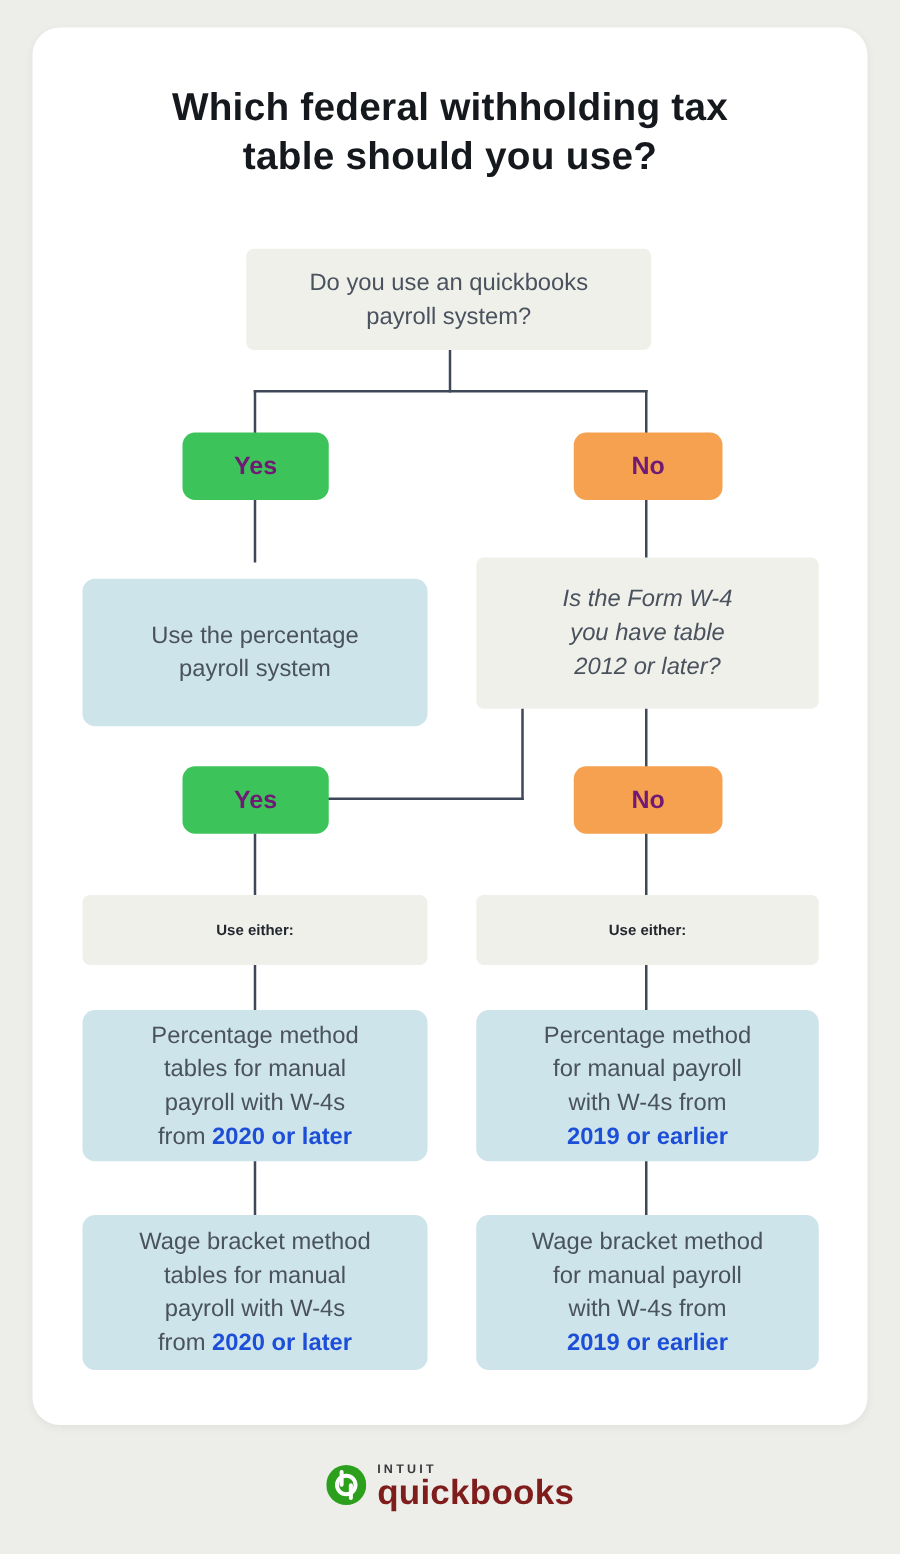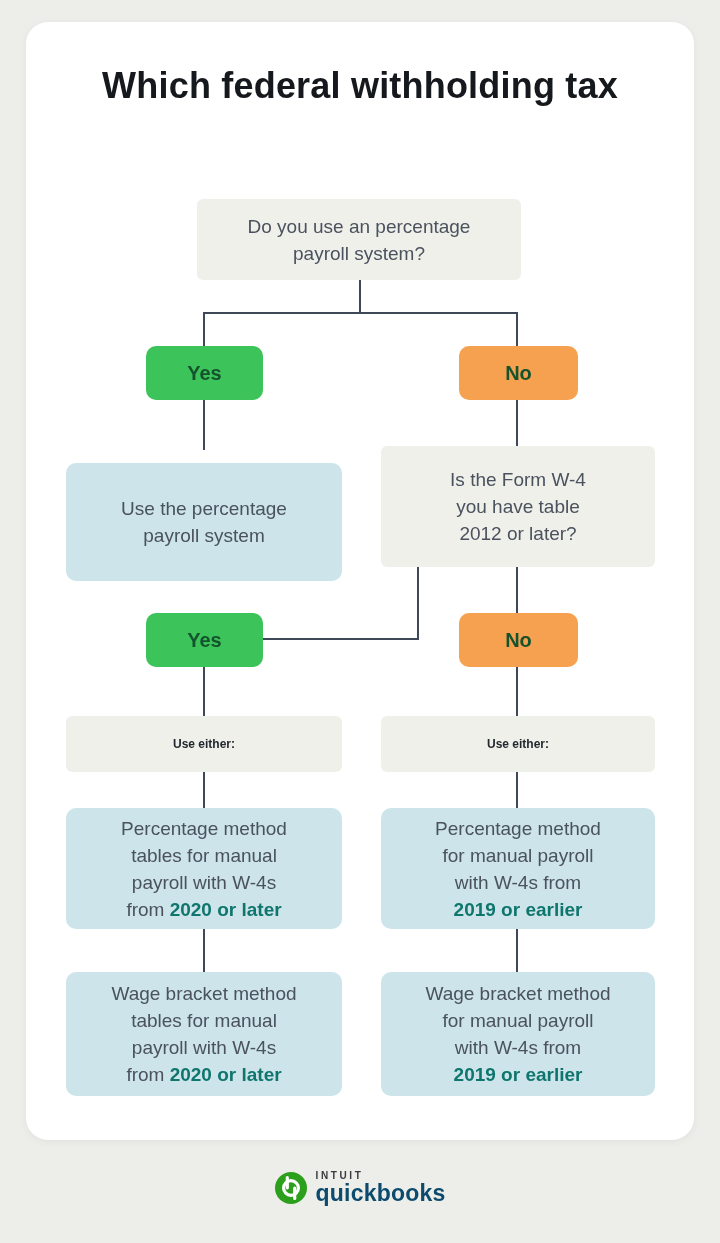--- a/index.html
+++ b/index.html
@@ -15,49 +15,49 @@
     left: 26px; top: 22px;
     width: 668px; height: 1118px;
     background: #ffffff;
     border-radius: 22px;
     box-shadow: 0 2px 8px rgba(0,0,0,0.05);
   }
   .title {
     position: absolute;
     left: 60px; top: 66px; width: 600px;
     text-align: center;
-    font-size: 36px;
+    font-size: 31px;
     line-height: 39px;
     font-weight: 800;
     letter-spacing: 0.2px;
     color: #15181c;
   }
   .node {
     position: absolute;
     display: flex;
     flex-direction: column;
     align-items: center;
     justify-content: center;
     text-align: center;
     font-size: 19px;
     line-height: 27px;
     color: #4a525e;
   }
   .gray-box  { background: #f0f0eb; border-radius: 6px; }
   .blue-box  { background: #cde4ea; border-radius: 10px; }
   .use-either { font-weight: 700; font-size: 12px; color: #23282f; }
-  .node strong { font-weight: 700; color: #0f766e; }
+  .node strong { font-weight: 700; color: #1d4ed8; }
   .btn {
     position: absolute;
     display: flex;
     align-items: center;
     justify-content: center;
     font-size: 20px;
     font-weight: 700;
-    color: #14532d;
+    color: #701a75;
     border-radius: 10px;
   }
   .btn-yes { background: #3cc45a; }
   .btn-no  { background: #f6a14f; }
   .conn { position: absolute; background: #3f4859; }
   .footer-logo {
     position: absolute;
     left: 0; top: 1170px; width: 720px;
     display: flex;
     align-items: center;
@@ -66,58 +66,59 @@
   }
   .logo-text { display: flex; flex-direction: column; align-items: flex-start; }
   .logo-intuit {
     font-size: 10px;
     font-weight: 700;
     letter-spacing: 2.6px;
     color: #393a3d;
     line-height: 12px;
   }
   .logo-qb {
-    font-size: 23px;
+    font-size: 28px;
     font-weight: 700;
     letter-spacing: 0.2px;
-    color: #0c4a6e;
+    color: #7f1d1d;
     line-height: 23px;
   }
 </style>
 </head>
 <body>
 
 <div class="card"></div>
 
 <h1 class="title">
   <div>Which federal withholding tax</div>
+  <div>table should you use?</div>
 </h1>
 
 <div class="node gray-box" style="left:197px; top:199px; width:324px; height:81px;">
-  <div>Do you use an percentage</div>
+  <div>Do you use an quickbooks</div>
   <div>payroll system?</div>
 </div>
 
 <div class="conn" style="left:359px; top:280px; width:2px; height:34px;"></div>
 <div class="conn" style="left:203px; top:312px; width:315px; height:2px;"></div>
 <div class="conn" style="left:203px; top:312px; width:2px; height:35px;"></div>
 <div class="conn" style="left:516px; top:312px; width:2px; height:35px;"></div>
 
 <div class="btn btn-yes" style="left:146px; top:346px; width:117px; height:54px;">Yes</div>
 <div class="btn btn-no" style="left:459px; top:346px; width:119px; height:54px;">No</div>
 
 <div class="conn" style="left:203px; top:400px; width:2px; height:50px;"></div>
 <div class="conn" style="left:516px; top:400px; width:2px; height:48px;"></div>
 
 <div class="node blue-box" style="left:66px; top:448px; width:276px; height:118px;margin-top:15px;">
   <div>Use the percentage</div>
   <div>payroll system</div>
 </div>
 
-<div class="node gray-box" style="left:381px; top:446px; width:274px; height:121px;">
+<div class="node gray-box" style="left:381px; top:446px; width:274px; height:121px;font-style:italic;">
   <div>Is the Form W-4</div>
   <div>you have table</div>
   <div>2012 or later?</div>
 </div>
 
 <div class="conn" style="left:417px; top:567px; width:2px; height:73px;"></div>
 <div class="conn" style="left:262px; top:638px; width:157px; height:2px;"></div>
 <div class="conn" style="left:516px; top:567px; width:2px; height:47px;"></div>
 
 <div class="btn btn-yes" style="left:146px; top:613px; width:117px; height:54px;">Yes</div>

